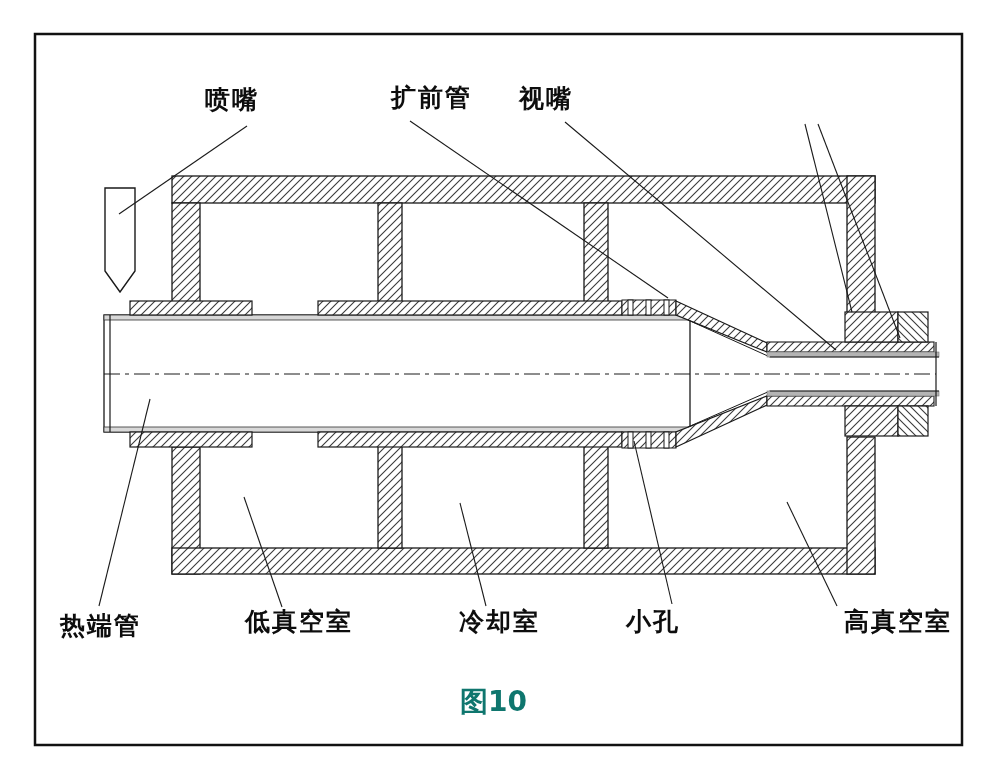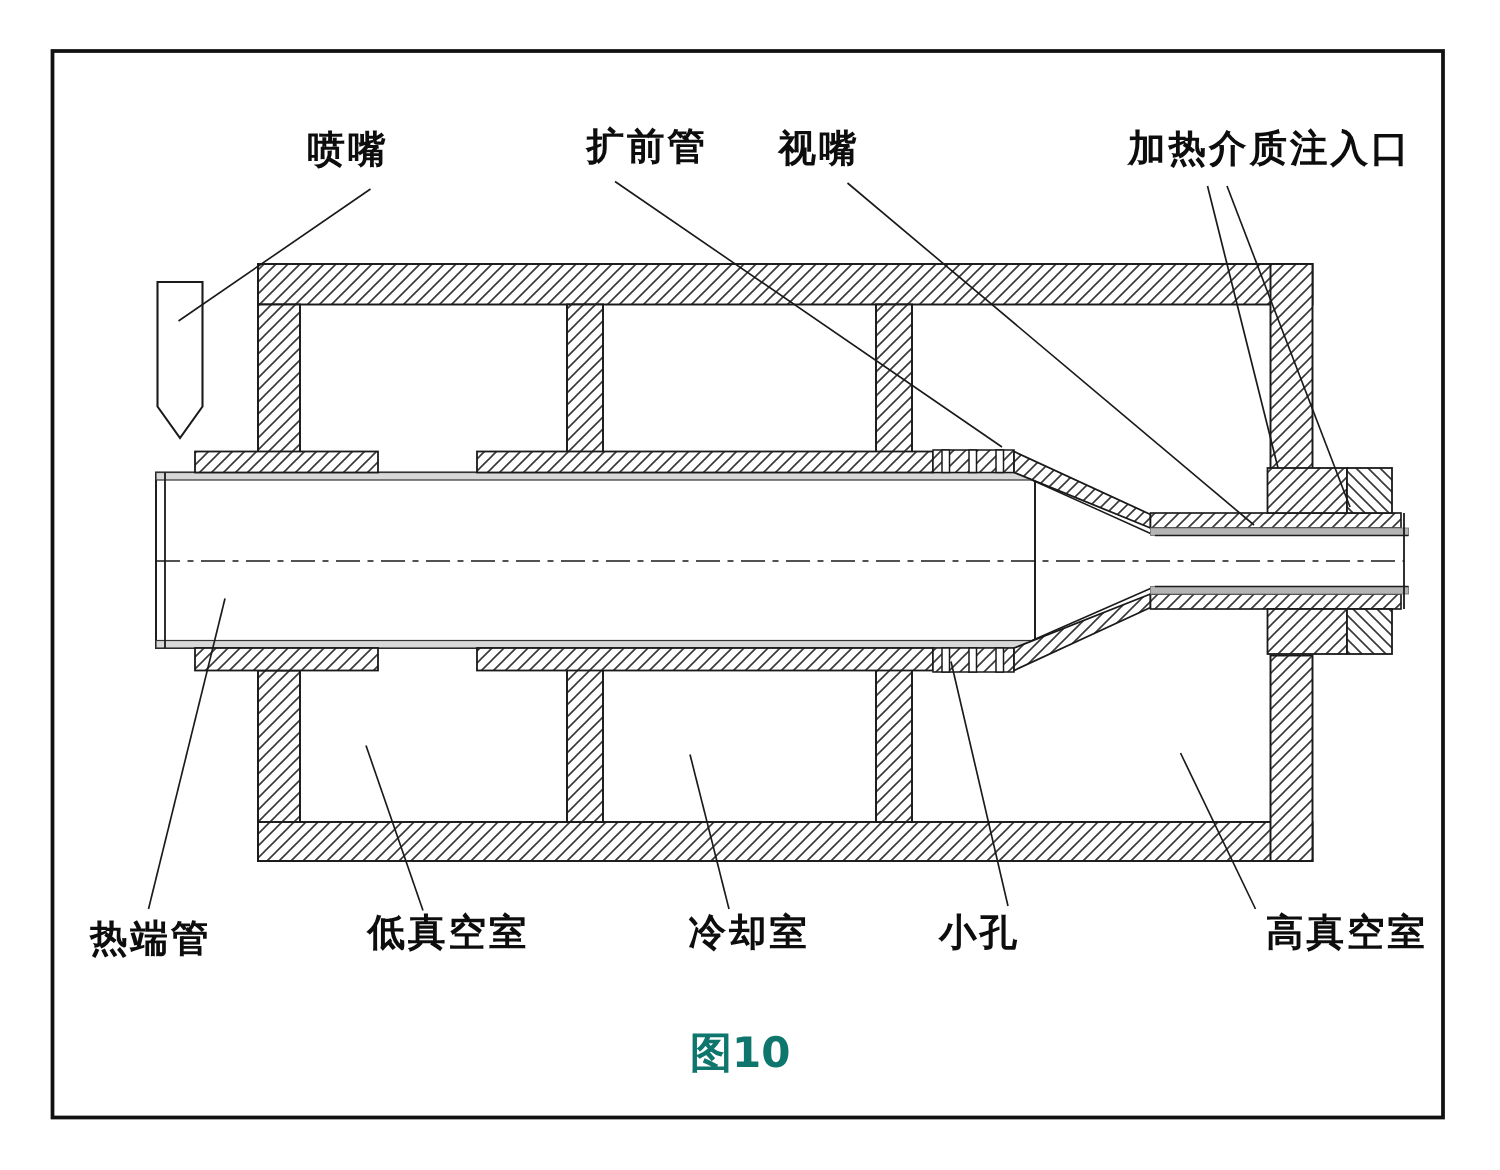--- a/index.html
+++ b/index.html
@@ -127,21 +127,20 @@
       <line x1="282" y1="607" x2="244" y2="497"></line>
       <line x1="486" y1="606" x2="460" y2="503"></line>
       <line x1="672" y1="604" x2="634" y2="441"></line>
       <line x1="837" y1="606" x2="787" y2="502"></line>
     </g>
   </svg>
 
   <div class="lbl" style="left:205px;top:87px;">喷嘴</div>
   <div class="lbl" style="left:391px;top:85px;">扩前管</div>
   <div class="lbl" style="left:519px;top:86px;">视嘴</div>
-  <div class="lbl" style="left:752px;top:86px;">加热介质注入口</div>
   <div class="lbl" style="left:60px;top:613px;">热端管</div>
   <div class="lbl" style="left:245px;top:609px;">低真空室</div>
   <div class="lbl" style="left:459px;top:609px;">冷却室</div>
   <div class="lbl" style="left:626px;top:609px;">小孔</div>
   <div class="lbl" style="left:801px;top:609px;margin-left:43px;">高真空室</div>
 
   <div class="caption" style="left:460px;top:688px;">图10</div>
 
 </div>
 

